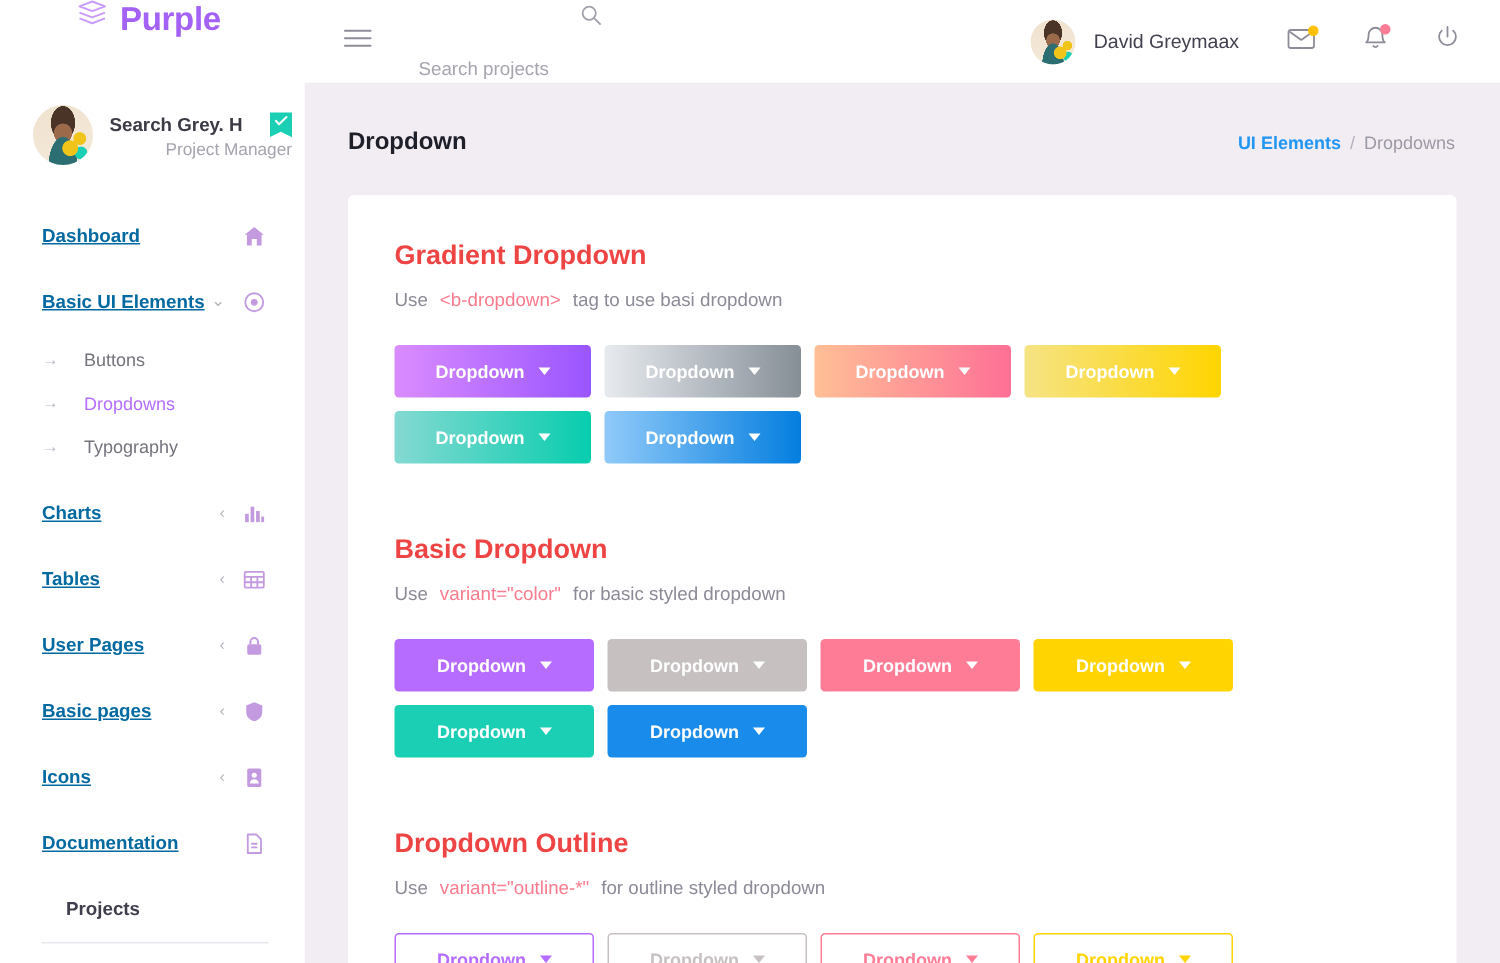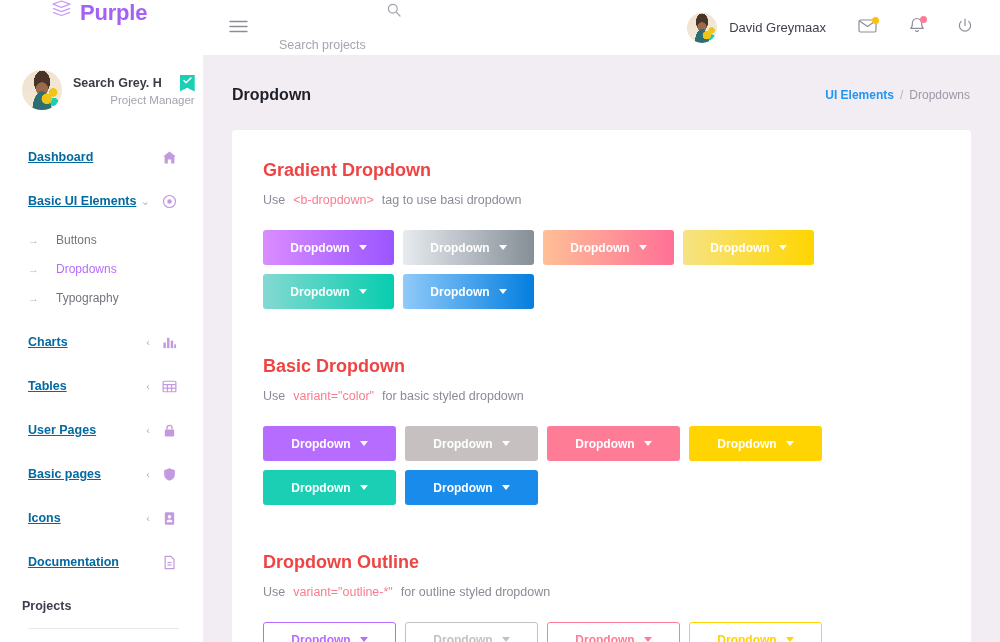--- a/index.html
+++ b/index.html
@@ -79,21 +79,21 @@
     height: 29px;
     padding-left: 28px;
     gap: 17px;
     cursor: pointer;
   }
   .subnav-arrow { font-size: 11px; color: #bcb8c4; }
   .subnav-label { font-size: 12px; color: #75737d; }
   .subnav-item.active .subnav-label { color: #b66dff; }
   #projects-head {
     height: 44px; display: flex; align-items: center;
-    padding-left: 22px;
+    padding-left: 44px;
   }
   #projects-head span { font-size: 12.5px; color: #3e3e4d; font-weight: bold; }
   .sb-divider {
     height: 1px; background: #e9e7ee;
     margin: 0 24px 0 28px;
   }
 
   
   #navbar {
     position: absolute; left: 203px; top: 0;

